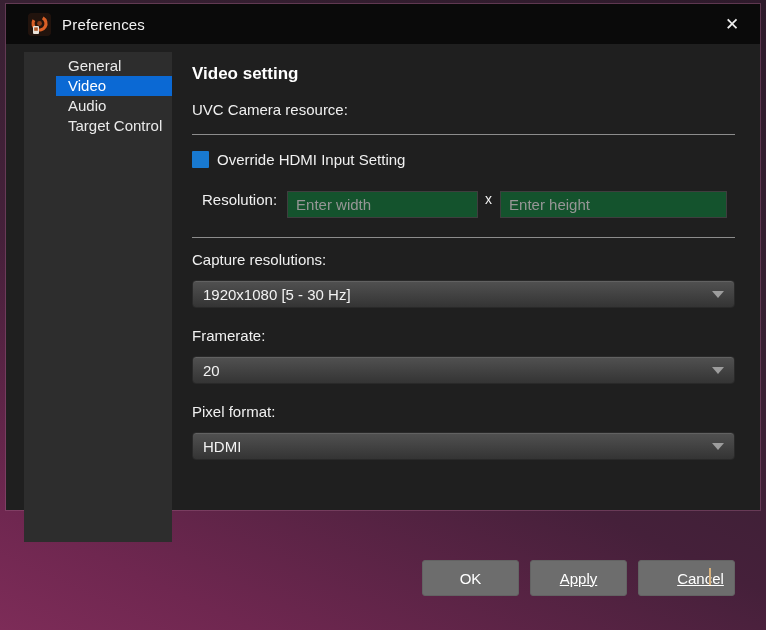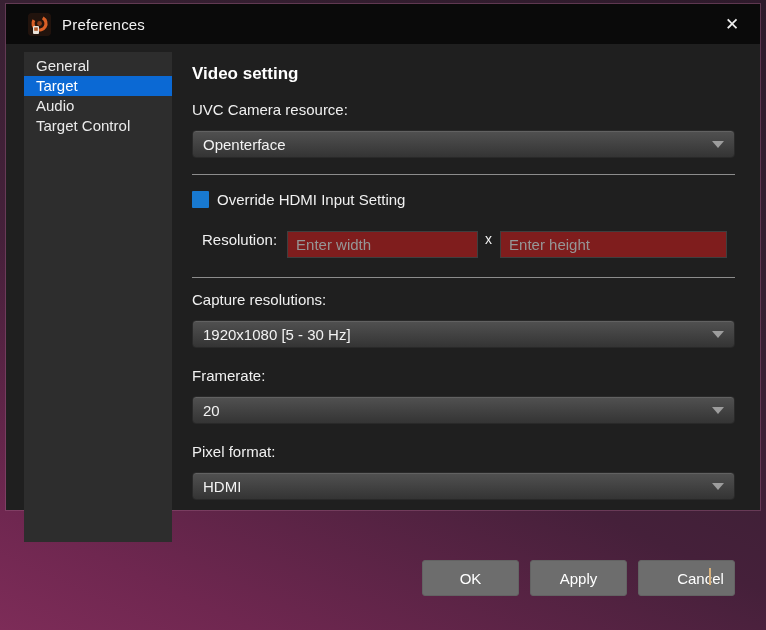--- a/index.html
+++ b/index.html
@@ -51,20 +51,21 @@
     color: #efefef;
     font-size: 17px;
     cursor: pointer;
   }
   .sidebar {
     position: absolute;
     left: 18px; top: 48px;
     width: 148px; height: 490px;
     background: #2d2d2d;
     padding-top: 4px;
+    padding-left: 32px;
   }
   .side-item {
     height: 20px;
     line-height: 20px;
     padding-left: 12px;
     font-size: 15px;
     color: #eaeaea;
     white-space: nowrap;
     cursor: default;
   }
@@ -114,21 +115,21 @@
   }
   .check-row .field-label { margin-left: 8px; }
   .res-row {
     margin-top: 23px;
     display: flex;
     align-items: flex-start;
   }
   .res-row .field-label { margin-left: 10px; }
   .text-input {
     height: 27px;
-    background: #7f1d1d;
+    background: #14532d;
     border: 1px solid #3e3e3e;
     color: #e8e8e8;
     font-size: 15px;
     font-family: "Liberation Sans", sans-serif;
     padding: 0 8px;
     outline: none;
   }
   .text-input::placeholder { color: #969696; }
   .input-width { width: 191px; margin-left: 10px; }
   .input-height { width: 227px; }
@@ -146,21 +147,21 @@
   .btn {
     width: 97px; height: 36px;
     background: #6d6d6d;
     border: 1px solid #636363;
     border-radius: 3px;
     color: #ffffff;
     font-size: 15px;
     font-family: "Liberation Sans", sans-serif;
     cursor: pointer;
   }
-  .btn + .btn { margin-left: 11px; }
+  .btn + .btn { margin-left: 11px; text-decoration: underline; }
   .btn-cancel { position: relative; padding-left: 28px; }
   .cursor-artifact {
     position: absolute;
     right: 23px; top: 7px;
     width: 2px; height: 17px;
     background: #d9b27c;
   }
 </style>
 </head>
 <body>
@@ -176,34 +177,30 @@
         <rect x="5" y="13" width="6" height="8" rx="1" fill="#e9e2da"></rect>
         <rect x="6.2" y="14.4" width="3.6" height="3.4" fill="#b05a2a"></rect>
       </svg>
     </div>
     <span class="title-text">Preferences</span>
     <div class="close-btn">✕</div>
   </div>
 
   <div class="sidebar">
     <div class="side-item">General</div>
-    <div class="side-item selected">Target</div>
+    <div class="side-item selected">Video</div>
     <div class="side-item">Audio</div>
     <div class="side-item">Target Control</div>
   </div>
 
   <div class="main">
 
     <div class="heading">Video setting</div>
 
     <div class="field-label lbl-uvc">UVC Camera resource:</div>
-    <div class="dropdown">
-      <span class="val">Openterface</span>
-      <span class="chevron"></span>
-    </div>
 
     <hr class="separator sep1">
 
     <div class="check-row">
       <div class="checkbox"></div>
       <span class="field-label">Override HDMI Input Setting</span>
     </div>
 
     <div class="res-row">
       <span class="field-label" style="margin-left:10px">Resolution:</span>

